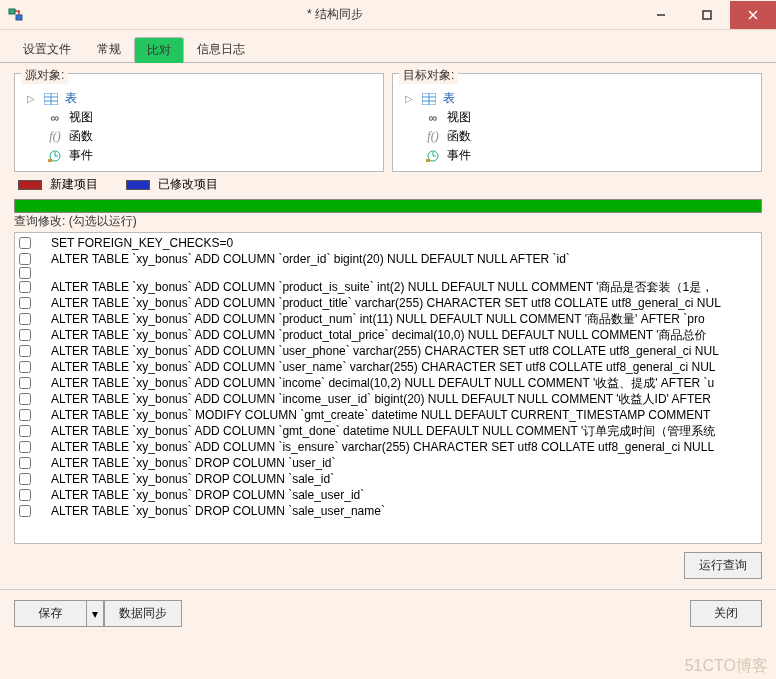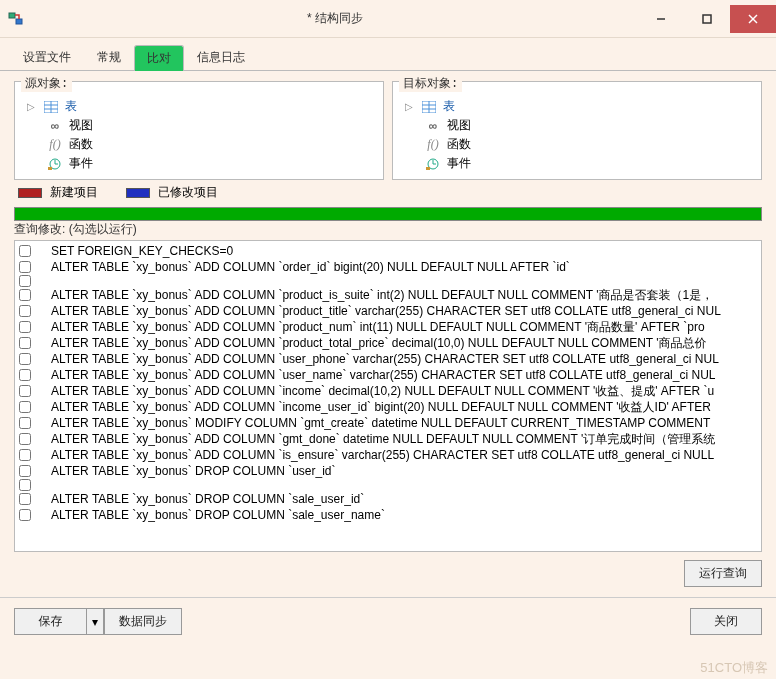--- a/index.html
+++ b/index.html
@@ -1,34 +1,34 @@
 <!DOCTYPE html>
 <html><head>
 <meta charset="utf-8">
 <style>
 * { box-sizing: border-box; margin: 0; padding: 0; font-family: "Microsoft YaHei", "Segoe UI", sans-serif; font-size: 12px; }
 body { background: #fcf2e9; width: 776px; height: 679px; overflow: hidden; }
 
-.titlebar { height: 38px; background: #fcf2e9; display: flex; align-items: center; border-bottom: 1px solid #e5d9cc; }
+.titlebar { height: 30px; background: #fcf2e9; display: flex; align-items: center; border-bottom: 1px solid #e5d9cc; }
 .titlebar .app-icon { width: 16px; height: 16px; margin: 0 8px; }
 .titlebar .title { flex: 1; text-align: center; color: #333; }
 .titlebar .win-controls { display: flex; }
 .titlebar .win-btn { width: 46px; height: 28px; display:flex; align-items:center; justify-content:center; }
 .titlebar .win-btn.close { background: #c75050; color: #fff; }
 .titlebar .win-btn svg { width: 10px; height: 10px; }
 
 .tabs { display: flex; padding: 6px 10px 0 10px; border-bottom: 1px solid #bbb; background: #fcf2e9; }
 .tab { padding: 4px 12px; border: 1px solid transparent; border-bottom: none; color: #333; cursor: default; }
 .tab.active { background: #22c55e; border-color: #bbb; border-radius: 3px 3px 0 0; position: relative; top: 1px; }
 
 .content { padding: 10px 14px; }
 
 .panels-row { display: flex; gap: 8px; }
 .panel-box { flex: 1; border: 1px solid #bbb; background: #fff; padding: 4px 6px 6px 6px; position: relative; }
-.panel-label { position: relative; top: -11px; background: #fcf2e9; padding: 0 4px; display: inline-block; color: #333; font-family: Liberation Mono, monospace; }
+.panel-label { position: relative; top: -11px; background: #fcf2e9; padding: 0 4px; display: inline-block; color: #333; }
 .panel-body { margin-top: -6px; }
 .tree-row { display:flex; align-items:center; gap: 6px; padding: 1px 0 1px 6px; }
 .tree-row.link { color: #1a5caa; }
 .tree-row .arrow { color: #888; font-size: 10px; width: 10px; }
 .tree-row .icon { width: 16px; display:flex; justify-content:center; }
 .tree-row.sub { padding-left: 26px; }
 
 .legend { display:flex; gap: 28px; padding: 4px 4px 6px 4px; align-items:center; }
 .legend-item { display:flex; align-items:center; gap: 8px; }
 .legend-box { width: 24px; height: 10px; border: 1px solid #555; }
@@ -43,21 +43,21 @@
 
 .runquery-row { display:flex; justify-content:flex-end; margin-top: 8px; }
 .btn { background: #f0f0f0; border: 1px solid #999; padding: 4px 14px; min-width: 72px; text-align:center; color:#222; }
 
 .footer { border-top: 1px solid #ccc; padding: 10px 14px; display:flex; align-items:center; }
 .footer .right { margin-left: auto; }
 .save-split { display:flex; }
 .save-split .btn { border-right: none; }
 .save-split .drop { border: 1px solid #999; background:#f0f0f0; width:18px; display:flex; align-items:center; justify-content:center; }
 
-.watermark { position:absolute; bottom: 2px; right: 8px; color: #d7c7b4; font-size: 13px; pointer-events:none; }
+.watermark { position:absolute; bottom: 2px; right: 8px; color: #d7c7b4; font-size: 16px; pointer-events:none; }
 </style>
 </head>
 <body>
 
 <div class="titlebar">
   <span class="app-icon">
     <svg viewBox="0 0 16 16">
         <rect x="1" y="2" width="6" height="5" fill="#3a7" stroke="#265"></rect>
         <rect x="8" y="8" width="6" height="5" fill="#37c" stroke="#259"></rect>
         <path d="M7 4 L11 4 L11 8" stroke="#c33" fill="none" stroke-width="1.5"></path>
@@ -239,20 +239,21 @@
         <div class="query-row">
           <input type="checkbox" style="">
           <span>ALTER TABLE `xy_bonus` ADD COLUMN `is_ensure`  varchar(255) CHARACTER SET utf8 COLLATE utf8_general_ci NULL</span>
         </div>
         <div class="query-row">
           <input type="checkbox" style="">
           <span>ALTER TABLE `xy_bonus` DROP COLUMN `user_id`</span>
         </div>
         <div class="query-row">
           <input type="checkbox" style="">
+          <span>ALTER TABLE `xy_bonus` DROP COLUMN `sale_id`</span>
         </div>
         <div class="query-row">
           <input type="checkbox" style="">
           <span>ALTER TABLE `xy_bonus` DROP COLUMN `sale_user_id`</span>
         </div>
         <div class="query-row">
           <input type="checkbox" style="">
           <span>ALTER TABLE `xy_bonus` DROP COLUMN `sale_user_name`</span>
         </div>
       </div>

